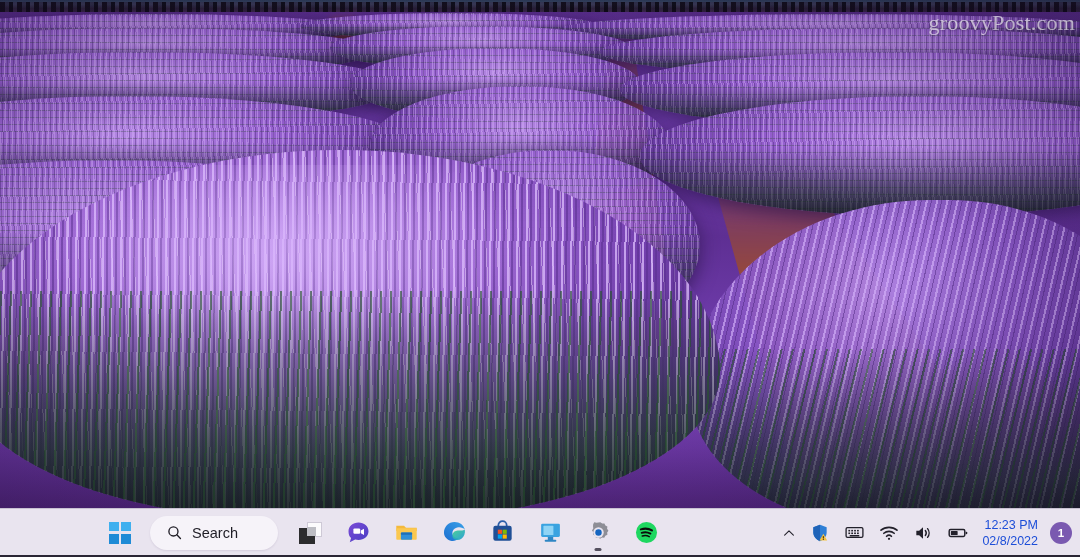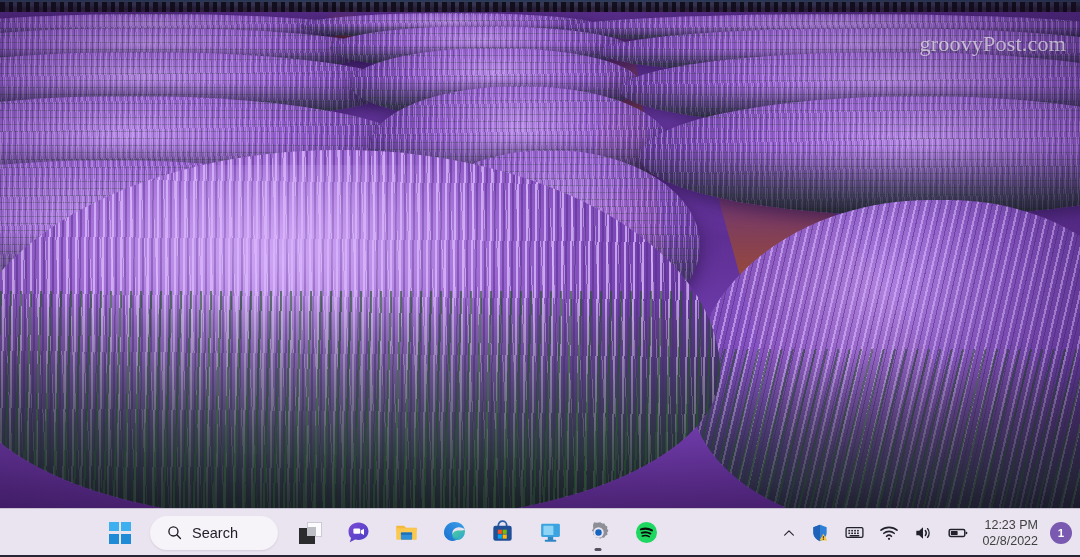--- a/index.html
+++ b/index.html
@@ -165,25 +165,25 @@
       linear-gradient(to bottom, rgba(22,56,28,0) 0%, rgba(20,52,26,.6) 72%, rgba(10,28,14,.8) 100%);
   }
   .vignette {
     position:absolute; inset:0;
     background:radial-gradient(ellipse at 46% 46%, rgba(0,0,0,0) 52%, rgba(18,6,36,.34) 100%);
     pointer-events:none;
   }
 
   
   #watermark {
-    position:absolute; right:14px; top:10px;
+    position:absolute; right:5px; top:10px;
     font-family:"Liberation Serif", serif;
     font-size:22px; color:rgba(255,255,255,.62);
     letter-spacing:.2px; text-shadow:0 1px 2px rgba(0,0,0,.25);
-    user-select:none; white-space:nowrap;margin-top:21px;
+    user-select:none; white-space:nowrap;
   }
 
   
   #taskbar {
     position:absolute; left:0; bottom:0; width:1080px; height:49px;
     background:#e9e4ef;
     border-top:1px solid rgba(160,150,175,.45);
     border-bottom:2px solid #2a2535;
     display:flex; align-items:center;
   }
@@ -247,21 +247,21 @@
   }
   .tray-btn {
     height:38px; display:flex; align-items:center; justify-content:center;
     border-radius:5px; cursor:pointer; padding:0 7px;
   }
   #clock {
     display:flex; flex-direction:column; align-items:flex-end;
     justify-content:center; line-height:1.28; padding:0 8px 0 6px;
     cursor:pointer; border-radius:5px; height:40px;
   }
-  #clock span { font-size:12.5px; color:#404040; white-space:nowrap; }
+  #clock span { font-size:12.5px; color:#1d4ed8; white-space:nowrap; }
   #notif-badge {
     width:22px; height:22px; border-radius:50%;
     background:#7a59b0; color:#fff; font-size:11.5px;
     display:flex; align-items:center; justify-content:center;
     margin-left:4px; cursor:pointer; font-weight:600;
   }
 </style>
 </head>
 <body>
 

